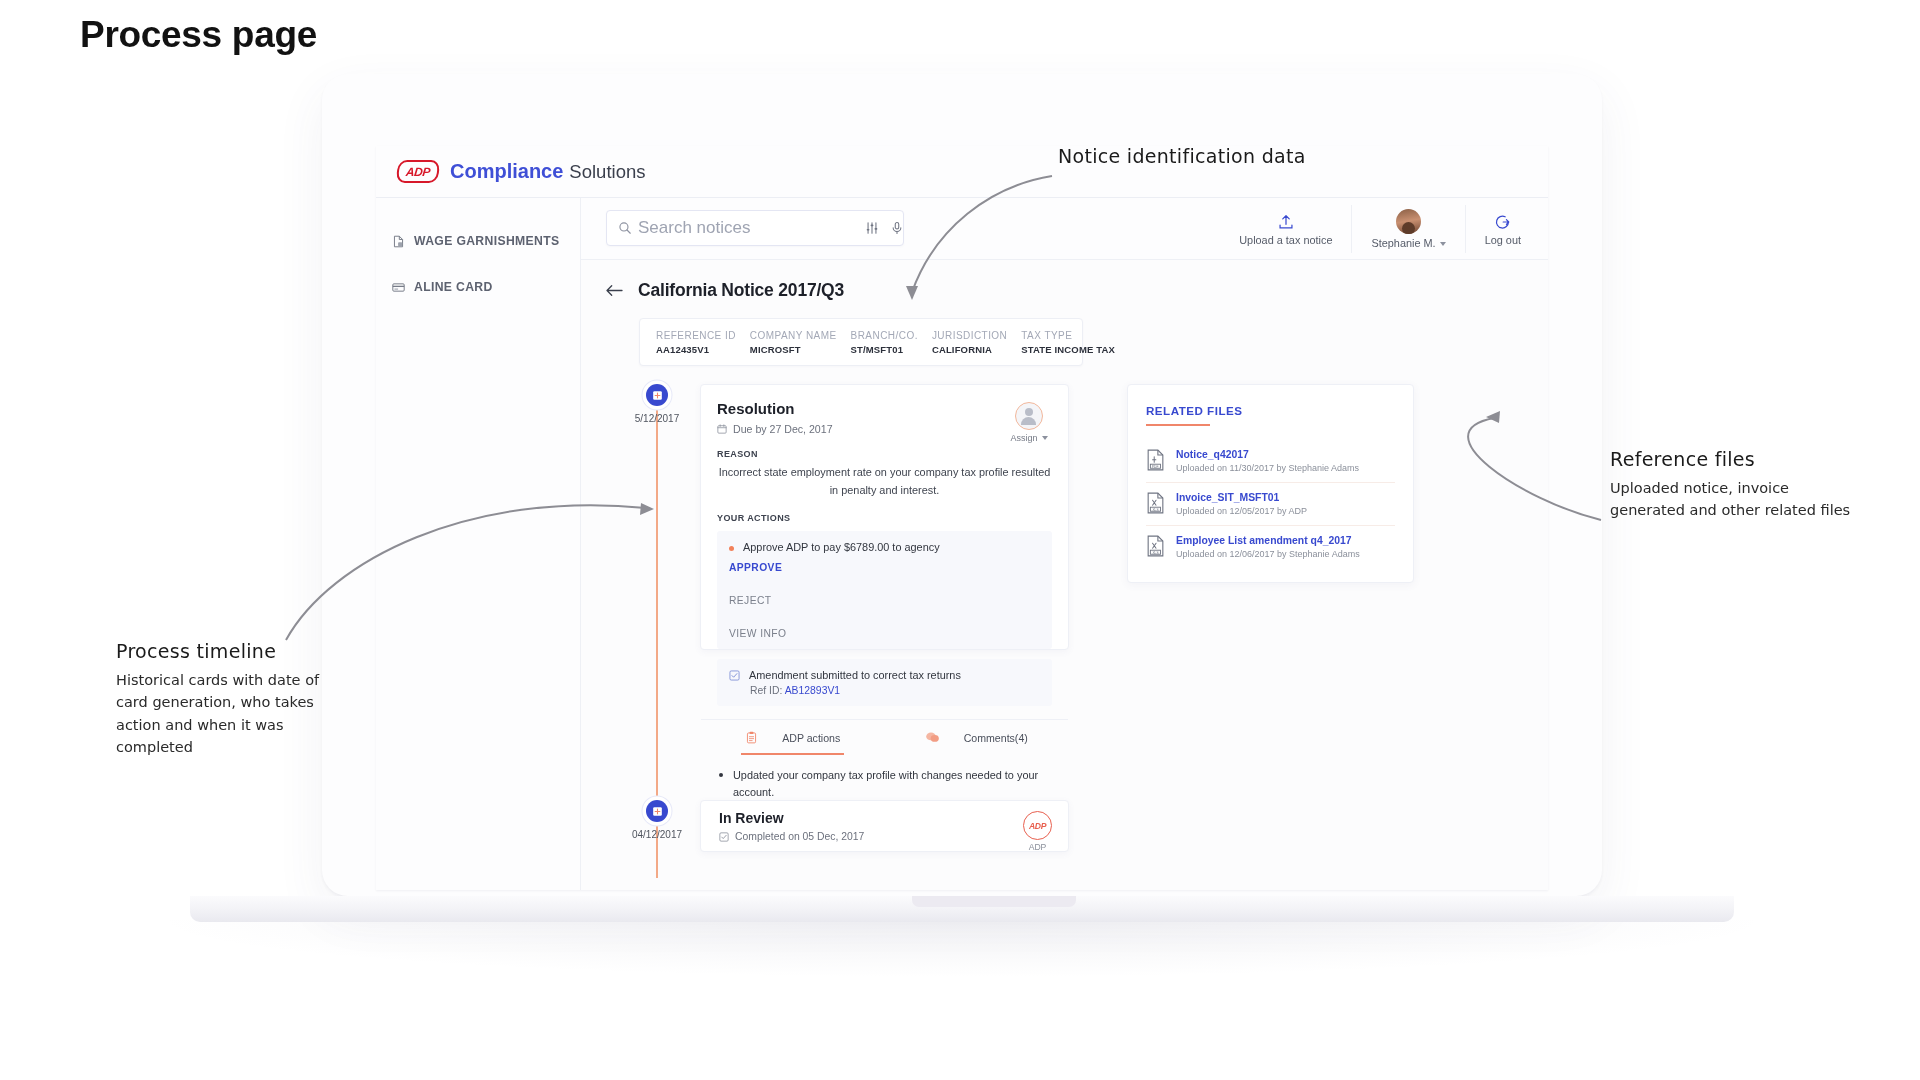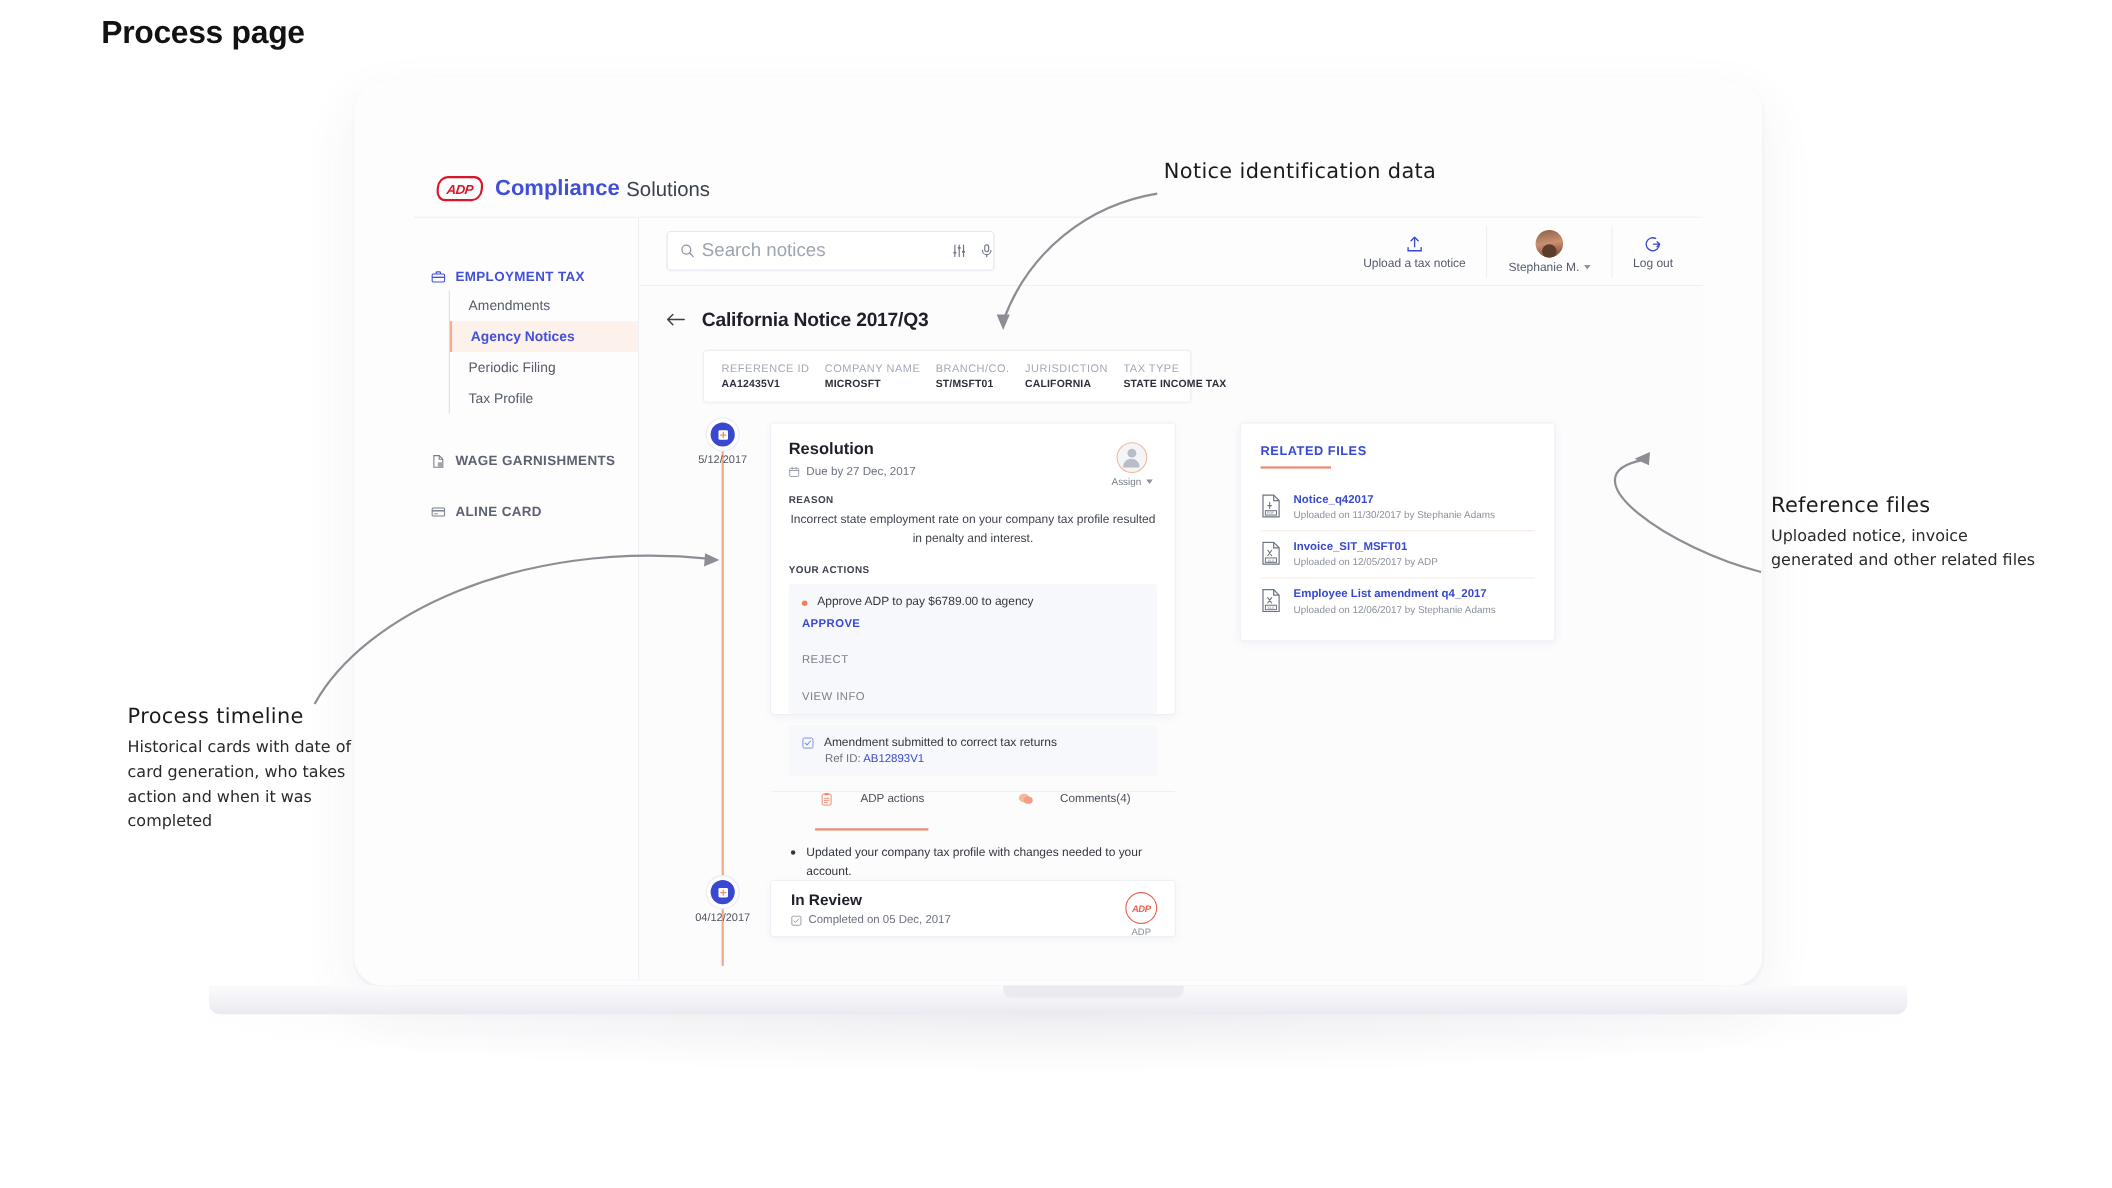--- a/index.html
+++ b/index.html
@@ -5,22 +5,22 @@
   html,body{margin:0;padding:0;}
   body{
     width:1920px;height:1080px;overflow:hidden;background:#ffffff;
     font-family:"Liberation Sans","DejaVu Sans",sans-serif;
     -webkit-font-smoothing:antialiased;
   }
   .stage{position:relative;width:1920px;height:1080px;}
 
   
   .page-title{
-    position:absolute;left:92px;top:14px;
-    font-size:29px;font-weight:bold;color:#121212;letter-spacing:-.3px;
+    position:absolute;left:80px;top:14px;
+    font-size:37px;font-weight:bold;color:#121212;letter-spacing:-.3px;
   }
 
   
   .laptop{position:absolute;left:322px;top:74px;width:1280px;height:880px;}
   .lap-lid{
     position:absolute;left:0;top:0;width:1280px;height:822px;
     background:#fdfdfe;border-radius:26px;
     box-shadow:0 2px 3px rgba(60,60,90,.05),0 18px 50px rgba(70,70,110,.07);
   }
   .lap-screen{
@@ -188,21 +188,21 @@
   .bulletdot{width:5px;height:5px;border-radius:50%;background:#f2815a;margin-top:5px;flex:none;}
   .act-btns{display:flex;gap:22px;margin-top:9px;flex-direction:column;}
   .btn-approve{font-size:10.3px;font-weight:bold;color:#3849cf;letter-spacing:.4px;cursor:pointer;}
   .btn-plain{font-size:10.3px;color:#7b808c;letter-spacing:.4px;cursor:pointer;}
   .ref-line{font-size:10.4px;color:#6c717d;margin-top:4px;margin-left:21px;}
   .ref-id{color:#3849cf;}
 
   
   .tabs{display:flex;border-top:1px solid #eef0f6;height:35px;}
   .tab{
-    flex:1;display:flex;align-items:flex-start;justify-content:center;gap:24px;
+    flex:1;display:flex;align-items:center;justify-content:center;gap:24px;
     font-size:10.6px;color:#4a4f5b;cursor:pointer;position:relative;
   }
   .tab.active:after{
     content:"";position:absolute;left:22%;right:22%;bottom:0;height:2.4px;background:#f0866a;
   }
   .bul-list{padding:12px 18px 0 18px;}
   .bul{display:flex;gap:10px;font-size:10.9px;color:#32363f;line-height:1.55;margin-bottom:11px;}
   .bul-d{width:4px;height:4px;border-radius:50%;background:#32363f;margin-top:6px;flex:none;}
 
   
@@ -255,38 +255,20 @@
 
     <div class="lap-screen">
 
       <div class="brandbar">
         <div class="adp-logo">ADP</div>
         <span class="brand-a">Compliance</span>
         <span class="brand-b">Solutions</span>
       </div>
 
       <div class="sidebar">
-        <div class="nav-group">
-          <div class="nav-head sel">
-            <span class="svgicon">
-              <svg width="13" height="13" viewBox="0 0 16 16">
-                  <rect x="1" y="5" width="14" height="9" rx="1.4" fill="none" stroke="#4150d8" stroke-width="1.3"></rect>
-                  <path d="M5.6 5V3.6c0-.6.4-1 1-1h2.8c.6 0 1 .4 1 1V5" fill="none" stroke="#4150d8" stroke-width="1.3"></path>
-                  <rect x="1" y="8" width="14" height="1.5" fill="#4150d8"></rect>
-                </svg>
-            </span>
-            <span>EMPLOYMENT TAX</span>
-          </div>
-          <div class="nav-sub">
-            <div class="nav-item">Amendments</div>
-            <div class="nav-item active">Agency Notices</div>
-            <div class="nav-item">Periodic Filing</div>
-            <div class="nav-item">Tax Profile</div>
-          </div>
-        </div>
 
         <div style="margin-top:30px;">
           <div class="nav-head dim">
             <span class="svgicon">
               <svg width="13" height="13" viewBox="0 0 16 16">
                   <path d="M3 1.5h6l4 4v9H3z" fill="none" stroke="#777c88" stroke-width="1.2"></path>
                   <path d="M9 1.5v4h4" fill="none" stroke="#777c88" stroke-width="1.2"></path>
                   <rect x="7.5" y="9" width="5" height="5" rx="1" fill="#9da2ad"></rect>
                 </svg>
             </span>

